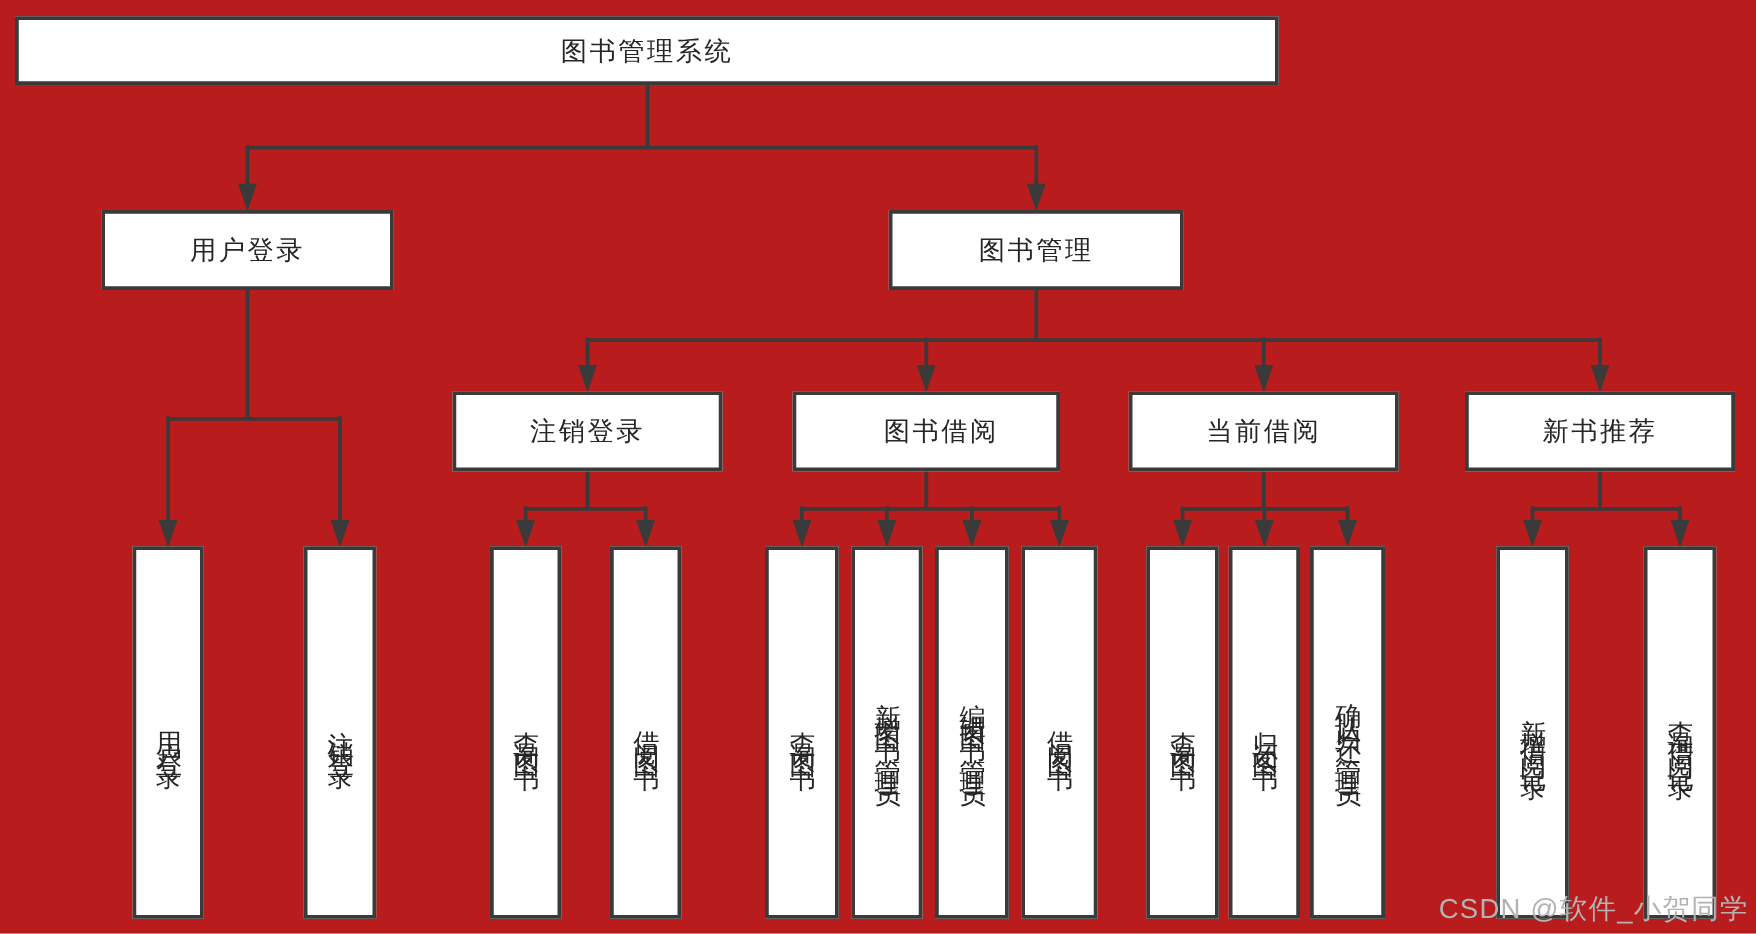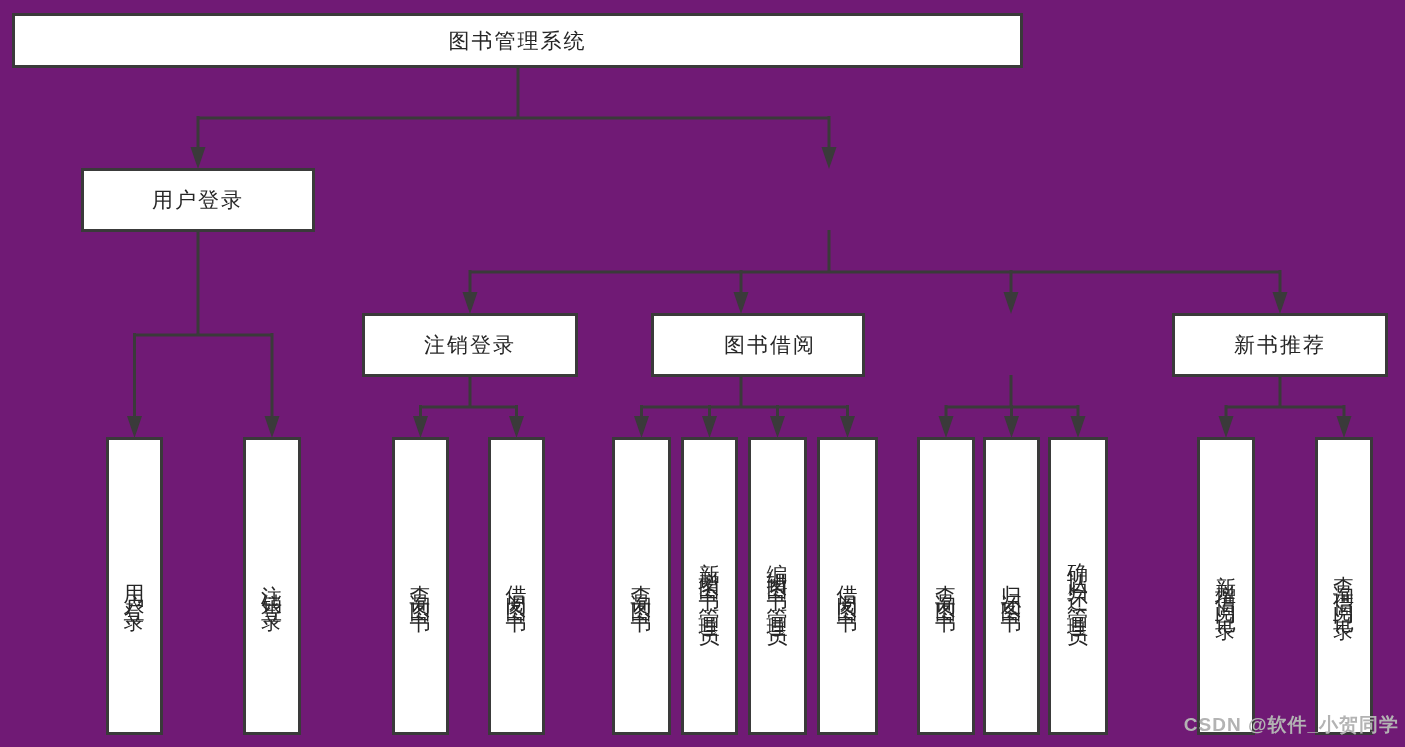--- a/index.html
+++ b/index.html
@@ -1,38 +1,37 @@
 <!DOCTYPE html>
 <html><head>
 <meta charset="utf-8">
 <style>
   html,body{margin:0;padding:0;background:#ffffff;}
   .stage{
     position:relative;width:1405px;height:747px;overflow:hidden;
     font-family:"Liberation Sans","DejaVu Sans",sans-serif;
-    background:#701a75;
+    background:#b91c1c;
   }
   .wires{position:absolute;left:0;top:0;}
   .box{
     position:absolute;box-sizing:border-box;
     border:3px solid #3a3a3a;background:#ffffff;
     display:flex;align-items:center;justify-content:center;
     color:#262626;
   }
   .h{font-size:21px;letter-spacing:2px;}
   .v{
     top:437px;height:298px;
     writing-mode:vertical-rl;text-orientation:mixed;
     font-size:21px;letter-spacing:9px;line-height:1;
   }
   .watermark{
     position:absolute;right:6px;top:712px;
-    font-size:19px;letter-spacing:1px;color:#b3b3b3;
+    font-size:22px;letter-spacing:1px;color:#b3b3b3;
     white-space:nowrap;
-    font-weight:bold;
   }
 </style>
 </head>
 <body>
 
 <div class="stage">
 
   <svg class="wires" width="1405" height="747" viewBox="0 0 1405 747">
     <g stroke="#3a3a3a" stroke-width="3" fill="none">
 
@@ -72,23 +71,25 @@
       <polygon points="1004,416 1019,416 1011.5,438"></polygon>
       <polygon points="1070.5,416 1085.5,416 1078,438"></polygon>
       <polygon points="1218.5,416 1233.5,416 1226,438"></polygon>
       <polygon points="1336.5,416 1351.5,416 1344,438"></polygon>
     </g>
   </svg>
 
   <div class="box h" style="left:12px;top:13px;width:1011px;height:55px;">图书管理系统</div>
 
   <div class="box h" style="left:81px;top:168px;width:234px;height:64px;">用户登录</div>
+  <div class="box h" style="left:711px;top:168px;width:236px;height:64px;">图书管理</div>
 
   <div class="box h" style="left:362px;top:313px;width:216px;height:64px;">注销登录</div>
-  <div class="box h" style="left:651px;top:313px;width:214px;height:64px;padding-left:24px;">图书借阅</div>
+  <div class="box h" style="left:634px;top:313px;width:214px;height:64px;padding-left:24px;">图书借阅</div>
+  <div class="box h" style="left:903px;top:313px;width:216px;height:64px;">当前借阅</div>
   <div class="box h" style="left:1172px;top:313px;width:216px;height:64px;">新书推荐</div>
 
   <div class="box v" style="left:106px;width:57px;">用户登录</div>
   <div class="box v" style="left:243px;width:58px;">注销登录</div>
 
   <div class="box v" style="left:392px;width:57px;">查询图书</div>
   <div class="box v" style="left:488px;width:57px;">借阅图书</div>
 
   <div class="box v" style="left:612px;width:59px;">查询图书</div>
   <div class="box v" style="left:681px;width:57px;">新增图书（管理员）</div>

